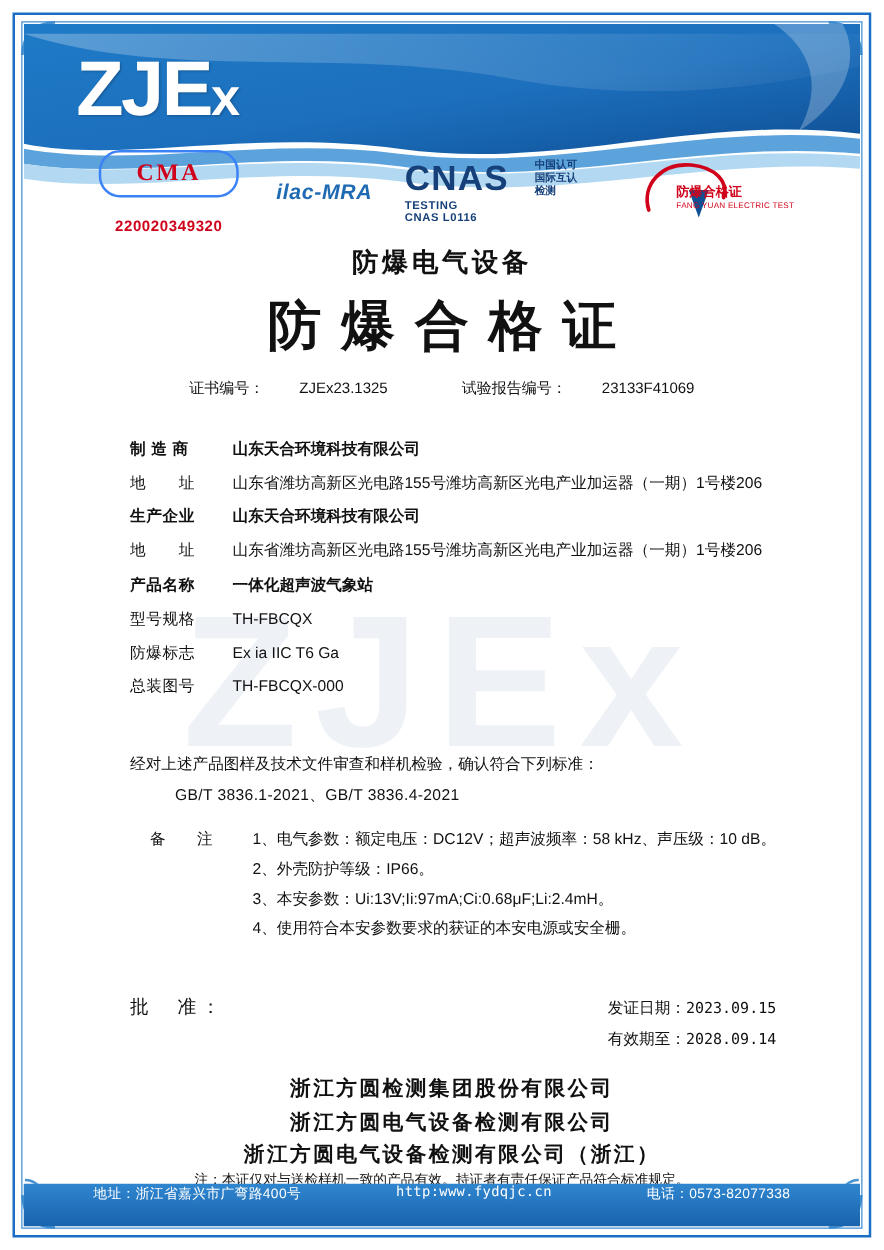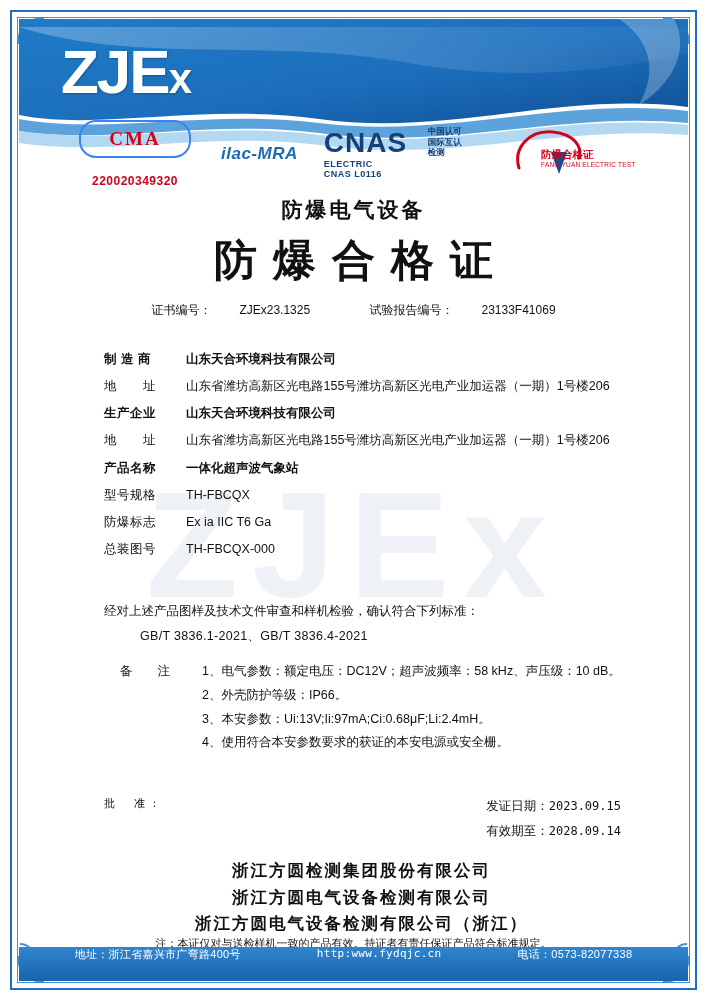--- a/index.html
+++ b/index.html
@@ -259,21 +259,21 @@
   .notes .nrow { display: flex; align-items: baseline; line-height: 1.9; }
   .notes .nlbl { width: 82px; flex: 0 0 82px; }
   .notes .ntext { flex: 1; }
   .notes .ncont { margin-left: 82px; line-height: 1.9; }
 
   
   .approval {
     position: absolute;
     left: 104px;
     top: 796px;
-    font-size: 11px;
+    font-size: 15px;
     color: #111;
     letter-spacing: 4px;
   }
   .dates {
     position: absolute;
     right: 86px;
     top: 794px;
     font-size: 12.5px;
     color: #111;
     text-align: right;
@@ -407,21 +407,21 @@
 
       <div class="logo">
         <span class="ilac">ilac-</span>
           <span class="ilac mra">MRA</span>
       </div>
 
       <div class="logo" style="position:relative;padding-right:74px;">
         <div class="cnas-wrap">
           <div class="cnas-main">CNAS</div>
           <div class="cnas-sub">
-            <div>ELECTRIC</div>
+            <div>TESTING</div>
             <div>CNAS L0116</div>
           </div>
         </div>
         <div class="cnas-cn">
           <div>中国认可</div>
           <div>国际互认</div>
           <div>检测</div>
         </div>
       </div>
 

